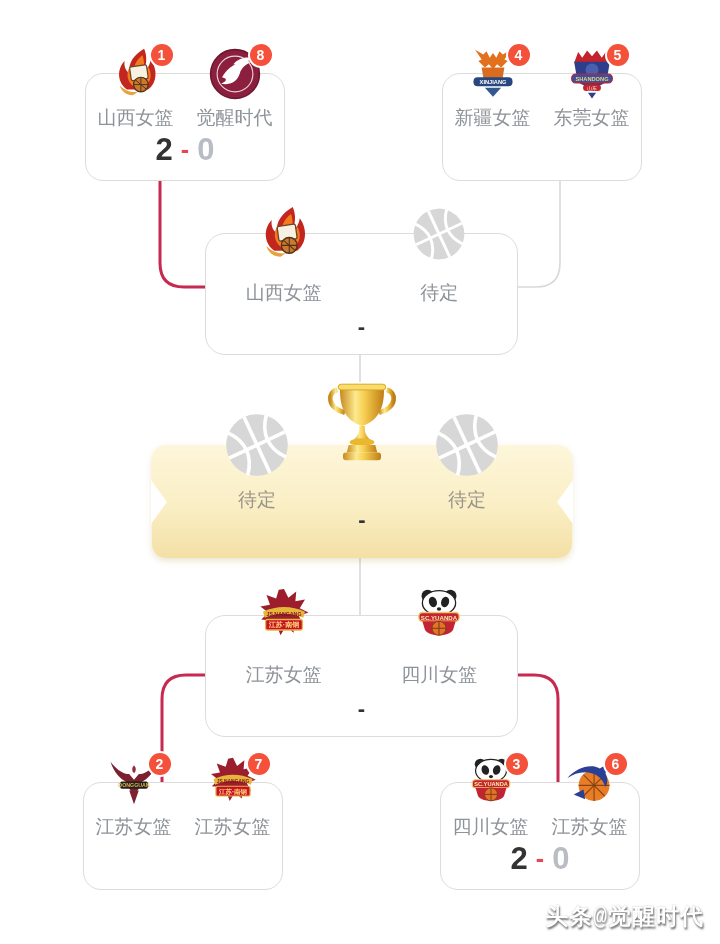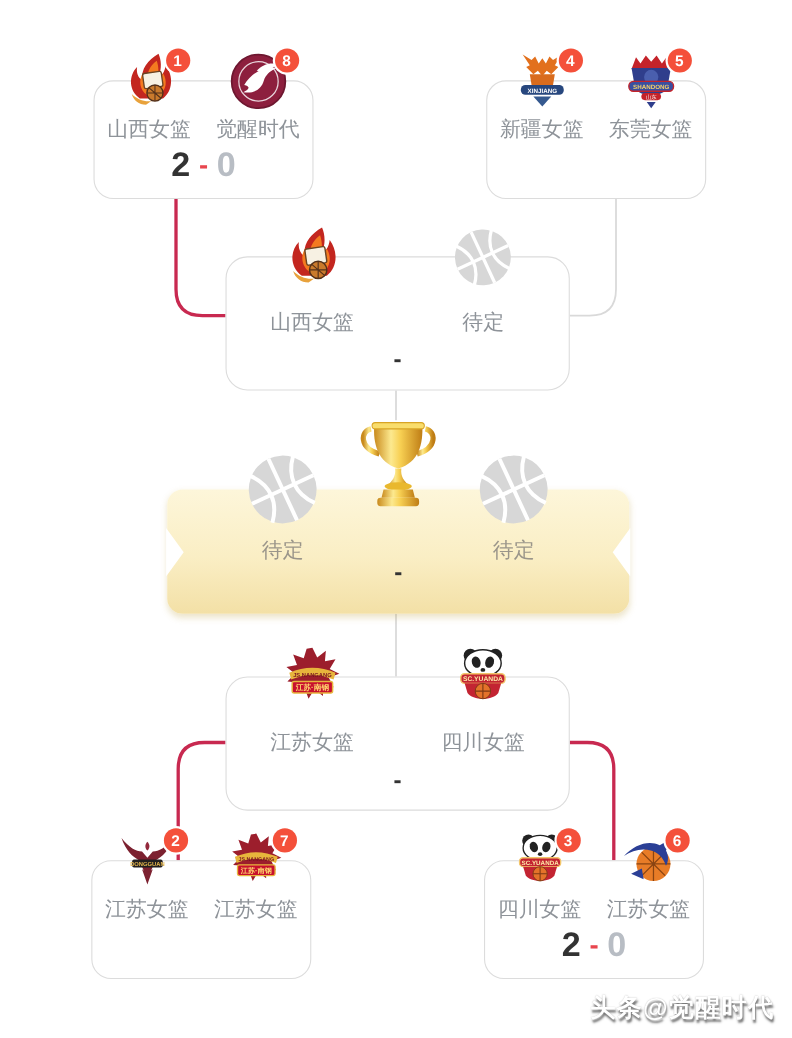--- a/index.html
+++ b/index.html
@@ -48,21 +48,21 @@
     border-top:22px solid transparent;border-bottom:22px solid transparent;border-left:16px solid #fff;}
   .banner::after{content:"";position:absolute;right:-1px;top:50%;transform:translateY(-50%);
     border-top:22px solid transparent;border-bottom:22px solid transparent;border-right:16px solid #fff;}
   .banner .logo-wrap{top:-34px;width:68px;height:68px;}
   .banner .tname{margin-top:42px;color:#9a958a;}
   .banner .score{top:62px;}
   .trophy{position:absolute;left:50%;transform:translateX(-50%);top:-64px;width:76px;height:90px;}
 
   .watermark{
     position:absolute;right:16px;bottom:12px;font-size:23px;font-weight:bold;letter-spacing:1px;
-    color:#ffffff;text-shadow:1px 2px 2px rgba(40,40,40,.65),0 0 1px rgba(120,120,120,.5);
+    color:#ffffff;text-shadow:1px 2px 2px rgba(40,40,40,.65),0 0 1px rgba(120,120,120,.5);font-family:Liberation Mono, monospace;
   }
 </style>
 </head>
 <body>
 
 <svg width="0" height="0" style="position:absolute" aria-hidden="true">
   <defs>
     <linearGradient id="gldv" x1="0" y1="0" x2="1" y2="0">
       <stop offset="0" stop-color="#c98a1d"></stop>
         <stop offset="0.35" stop-color="#fce98f"></stop>

